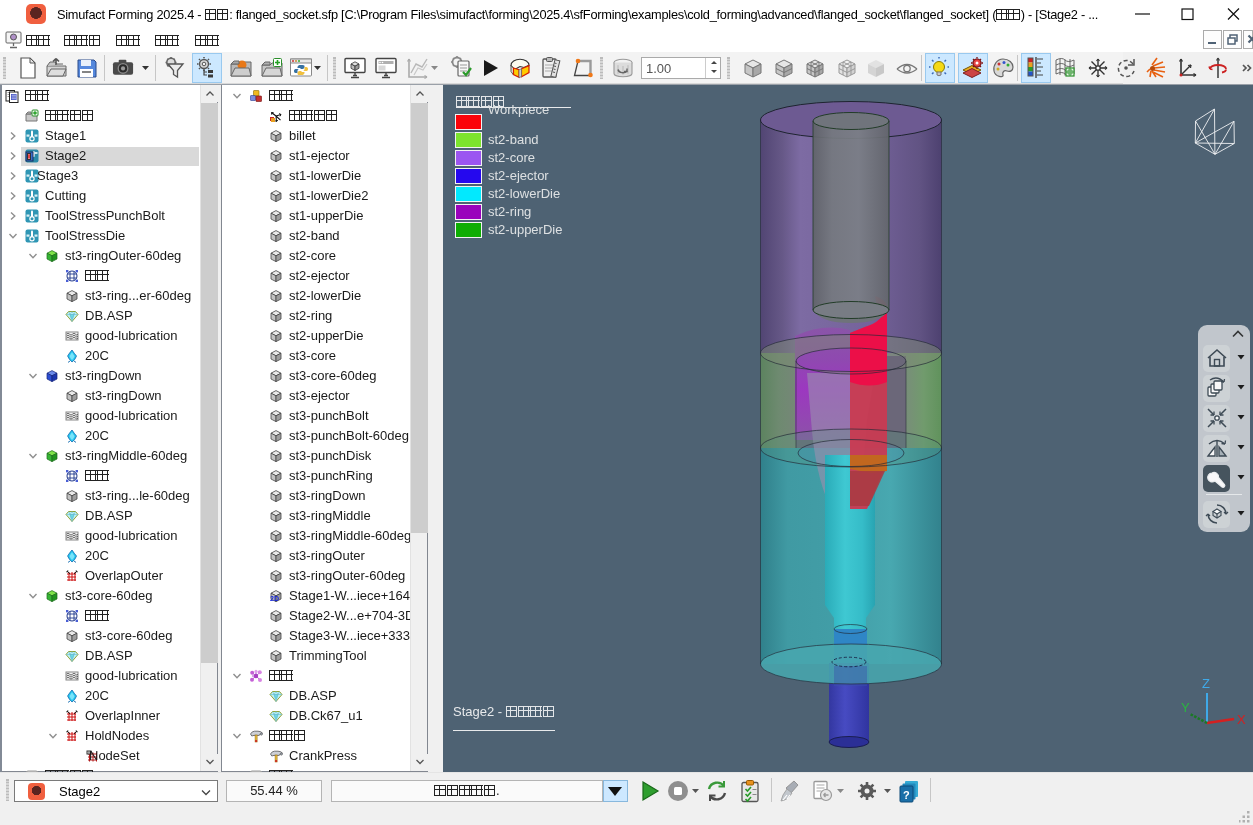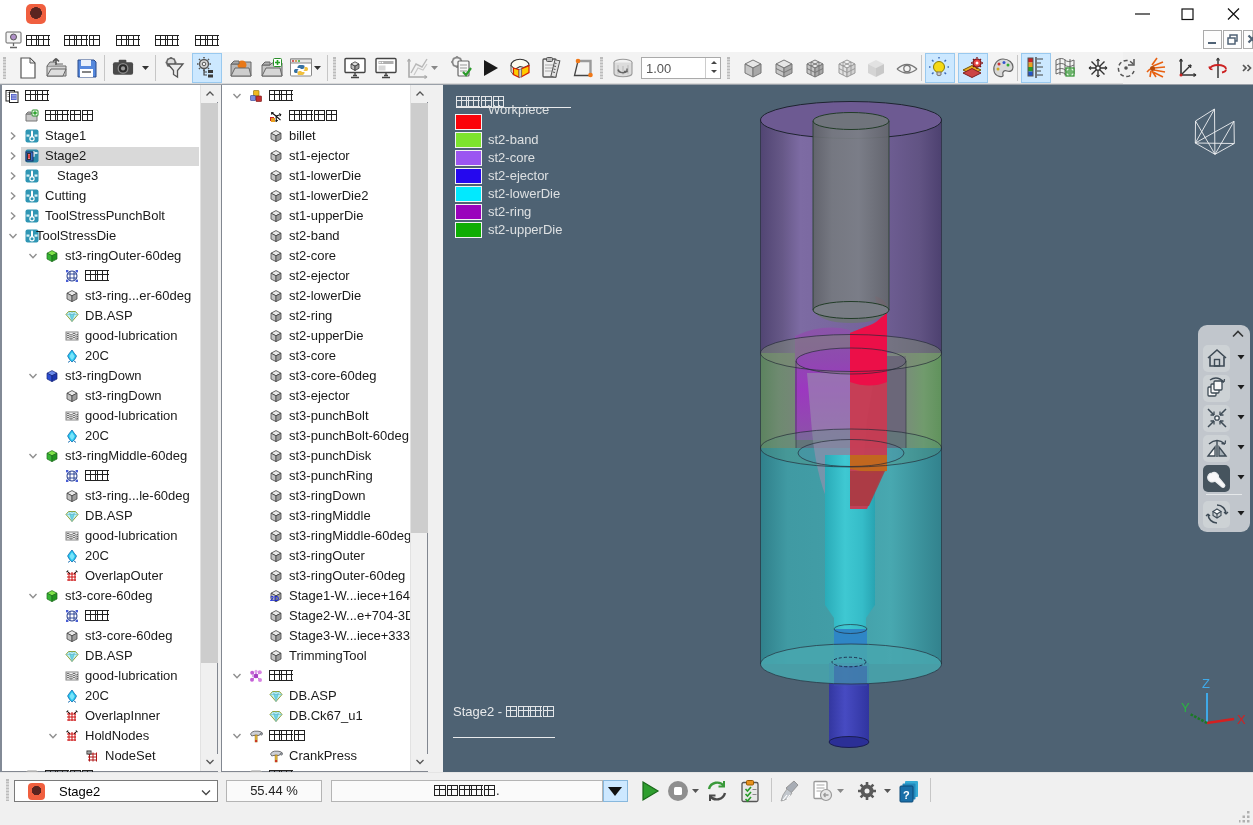--- a/index.html
+++ b/index.html
@@ -43,34 +43,35 @@
 .sbthumb{position:absolute;width:17px;background:#cdcdcd}
 .viewport{position:absolute;left:443px;top:84px;width:810px;height:688px;background:#4e6273;overflow:hidden}
 .legtitle{position:absolute;left:13px;top:8px;padding-bottom:4px;border-bottom:1px solid #e8eaec;width:115px;height:16px}
 .sw{position:absolute;left:12px;width:27px;height:16px;border:1px solid #f2f2f2}
 .swt{position:absolute;left:45px;font-size:13px;color:#dde0e2;height:18px;line-height:18px}
 .navpanel{position:absolute;right:3px;top:241px;width:52px;height:207px;background:#c6cbd0;border-radius:9px;opacity:0.96}
 .navb{position:absolute;left:5px;width:27px;height:27px;border-radius:5px}
 .navi{position:absolute;left:5.5px}
 .nava{position:absolute;right:5px}
 .vplabel{position:absolute;left:10px;top:620px;font-size:13px;color:#e8eaec}
-.vpl{border-bottom:1px solid #e8eaec;padding-bottom:18px}
+.vpl{border-bottom:1px solid #e8eaec;padding-bottom:11px}
 .bottombar{position:absolute;left:0;top:772px;width:1253px;height:34px;background:#f0f0f0;border-top:1px solid #e5e5e5;font-size:13px}
 .bgrip{position:absolute;top:6px;height:22px;width:3px;background:repeating-linear-gradient(#bbb 0 1px,transparent 1px 3px),repeating-linear-gradient(#bbb 0 1px,transparent 1px 3px) 2px 1.5px;background-size:1px 100%}
 .combo{position:absolute;left:14px;top:7px;width:204px;height:22px;background:#fff;border:1px solid #7a7a7a;line-height:20px}
 .comboicon{position:absolute;left:13px;top:2px;width:17px;height:17px;border-radius:4px;background:radial-gradient(circle at 50% 45%,#5a2420 0 36%,#f05f3f 38%)}
 .bbox{position:absolute;top:7px;height:22px;background:#fafafa;border:1px solid #b4b4b4;line-height:20px;color:#222}
 .bbtn{position:absolute;top:7px;height:22px}
 .bi{position:absolute;top:6px}
 .bbsep{position:absolute;top:5px;height:24px;border-left:1px solid #c6c6c6}
 .statusbar{position:absolute;left:0;top:806px;width:1253px;height:19px;background:#f0f0f0}
 </style></head>
 <body>
 <div class="titlebar">
  <div class="appicon"></div>
+ <div class="title-text">Simufact Forming 2025.4 - <i class="cj"></i><i class="cj"></i>: flanged_socket.sfp [C:\Program Files\simufact\forming\2025.4\sfForming\examples\cold_forming\advanced\flanged_socket\flanged_socket] (<i class="cj"></i><i class="cj"></i>) - [Stage2 - ...</div>
  <svg class="wbtn" style="left:1120px" width="45" height="28" viewBox="0 0 45 28">
       <path d="M15 14h15" stroke="#111" stroke-width="1.2"></path>
     </svg>
  <svg class="wbtn" style="left:1165px" width="45" height="28" viewBox="0 0 45 28">
       <rect x="17" y="9" width="11" height="10.5" fill="none" stroke="#111" stroke-width="1.2"></rect>
     </svg>
  <svg class="wbtn" style="left:1211px" width="45" height="28" viewBox="0 0 45 28">
       <path d="M17 8.5l11 11M28 8.5l-11 11" stroke="#111" stroke-width="1.2"></path>
     </svg>
 </div>
@@ -389,21 +390,21 @@
       <path d="M3 1.5L6.8 5 3 8.5" fill="none" stroke="#8f8f8f" stroke-width="1.4"></path>
     </svg>
     <svg class="ti" style="left:24px;top:84px" width="14" height="14" viewBox="0 0 14 14">
       <rect x="0.5" y="0.5" width="13" height="13" rx="2" fill="#2f96b4"></rect>
       <rect x="1.5" y="5.5" width="3" height="2.2" fill="#d8eef4"></rect>
       <rect x="9.5" y="5.5" width="3" height="2.2" fill="#d8eef4"></rect>
       <rect x="6" y="1.5" width="2" height="6.5" rx="1" fill="#fff"></rect>
       <circle cx="7" cy="9.8" r="2.7" fill="#fff"></circle>
       <circle cx="7" cy="9.8" r="1.5" fill="#2f96b4"></circle>
     </svg>
-    <div class="tl" style="left:56px;top:81px">Stage3</div>
+    <div class="tl" style="left:36px;top:81px">Stage3</div>
     <svg class="ti" style="left:7px;top:106px" width="10" height="10" viewBox="0 0 10 10">
       <path d="M3 1.5L6.8 5 3 8.5" fill="none" stroke="#8f8f8f" stroke-width="1.4"></path>
     </svg>
     <svg class="ti" style="left:24px;top:104px" width="14" height="14" viewBox="0 0 14 14">
       <rect x="0.5" y="0.5" width="13" height="13" rx="2" fill="#2f96b4"></rect>
       <rect x="1.5" y="5.5" width="3" height="2.2" fill="#d8eef4"></rect>
       <rect x="9.5" y="5.5" width="3" height="2.2" fill="#d8eef4"></rect>
       <rect x="6" y="1.5" width="2" height="6.5" rx="1" fill="#fff"></rect>
       <circle cx="7" cy="9.8" r="2.7" fill="#fff"></circle>
       <circle cx="7" cy="9.8" r="1.5" fill="#2f96b4"></circle>
@@ -425,21 +426,21 @@
       <path d="M1.5 3L5 6.8 8.5 3" fill="none" stroke="#8f8f8f" stroke-width="1.4"></path>
     </svg>
     <svg class="ti" style="left:24px;top:144px" width="14" height="14" viewBox="0 0 14 14">
       <rect x="0.5" y="0.5" width="13" height="13" rx="2" fill="#2f96b4"></rect>
       <rect x="1.5" y="5.5" width="3" height="2.2" fill="#d8eef4"></rect>
       <rect x="9.5" y="5.5" width="3" height="2.2" fill="#d8eef4"></rect>
       <rect x="6" y="1.5" width="2" height="6.5" rx="1" fill="#fff"></rect>
       <circle cx="7" cy="9.8" r="2.7" fill="#fff"></circle>
       <circle cx="7" cy="9.8" r="1.5" fill="#2f96b4"></circle>
     </svg>
-    <div class="tl" style="left:35px;top:141px">ToolStressDie</div>
+    <div class="tl" style="left:44px;top:141px">ToolStressDie</div>
     <svg class="ti" style="left:27px;top:166px" width="10" height="10" viewBox="0 0 10 10">
       <path d="M1.5 3L5 6.8 8.5 3" fill="none" stroke="#8f8f8f" stroke-width="1.4"></path>
     </svg>
     <svg class="ti" style="left:44px;top:164px" width="14" height="14" viewBox="0 0 14 14">
       <polygon points="2,4.2 7,1.6 12,4.2 7,6.8" fill="#7fe24a" stroke="#1c6b1c" stroke-width="0.7"></polygon>
       <polygon points="2,4.2 7,6.8 7,12.6 2,10" fill="#35b535" stroke="#1c6b1c" stroke-width="0.7"></polygon>
       <polygon points="12,4.2 7,6.8 7,12.6 12,10" fill="#21941f" stroke="#1c6b1c" stroke-width="0.7"></polygon>
     </svg>
     <div class="tl" style="left:64px;top:161px">st3-ringOuter-60deg</div>
     <svg class="ti" style="left:64px;top:184px" width="14" height="14" viewBox="0 0 14 14">
@@ -601,21 +602,21 @@
       <path d="M2 5h9M2 8h9M2 11h9M4 3v9M7 3v9M10 3v9" stroke="#cc1111" stroke-width="1"></path>
       <path d="M2 2l3 3M12 2L9 5" stroke="#222" stroke-width="1"></path>
       <path d="M2 2l1.4 0M2 2l0 1.4M12 2l-1.4 0M12 2l0 1.4" stroke="#222" stroke-width="1"></path>
     </svg>
     <div class="tl" style="left:84px;top:641px">HoldNodes</div>
     <svg class="ti" style="left:84px;top:664px" width="14" height="14" viewBox="0 0 14 14">
       <path d="M3 5h9M3 8h9M3 11h9M4.5 3.5v9M8 3.5v9M11.5 3.5v9" stroke="#b01818" stroke-width="1"></path>
       <rect x="2" y="2" width="4" height="3" fill="#fff" stroke="#333"></rect>
       <path d="M2.8 3h2.4M2.8 4h2.4" stroke="#333" stroke-width="0.5"></path>
     </svg>
-    <div class="tl" style="left:104px;top:661px">NodeSet</div>
+    <div class="tl" style="left:88px;top:661px">NodeSet</div>
     <svg class="ti" style="left:24px;top:684px" width="14" height="14" viewBox="0 0 14 14">
       <rect x="1" y="2" width="12" height="10" rx="2" fill="#c9c9c9" stroke="#999"></rect>
     </svg>
     <div class="tl" style="left:44px;top:681px"><span style="color:#9a9a9a"><i class="cj"></i><i class="cj"></i><i class="cj"></i><i class="cj"></i></span></div>
 <div class="sb" style="right:0">
  <div class="sbarr" style="top:0"><svg width="10" height="10" viewBox="0 0 10 10" style="margin-top:4px">
           <path d="M1.5 6.5L5 3l3.5 3.5" fill="none" stroke="#555" stroke-width="1.3"></path>
         </svg></div>
  <div class="sbthumb" style="top:18px;height:560px"></div>
  <div class="sbarr" style="bottom:0"><svg width="10" height="10" viewBox="0 0 10 10" style="margin-top:3px">

